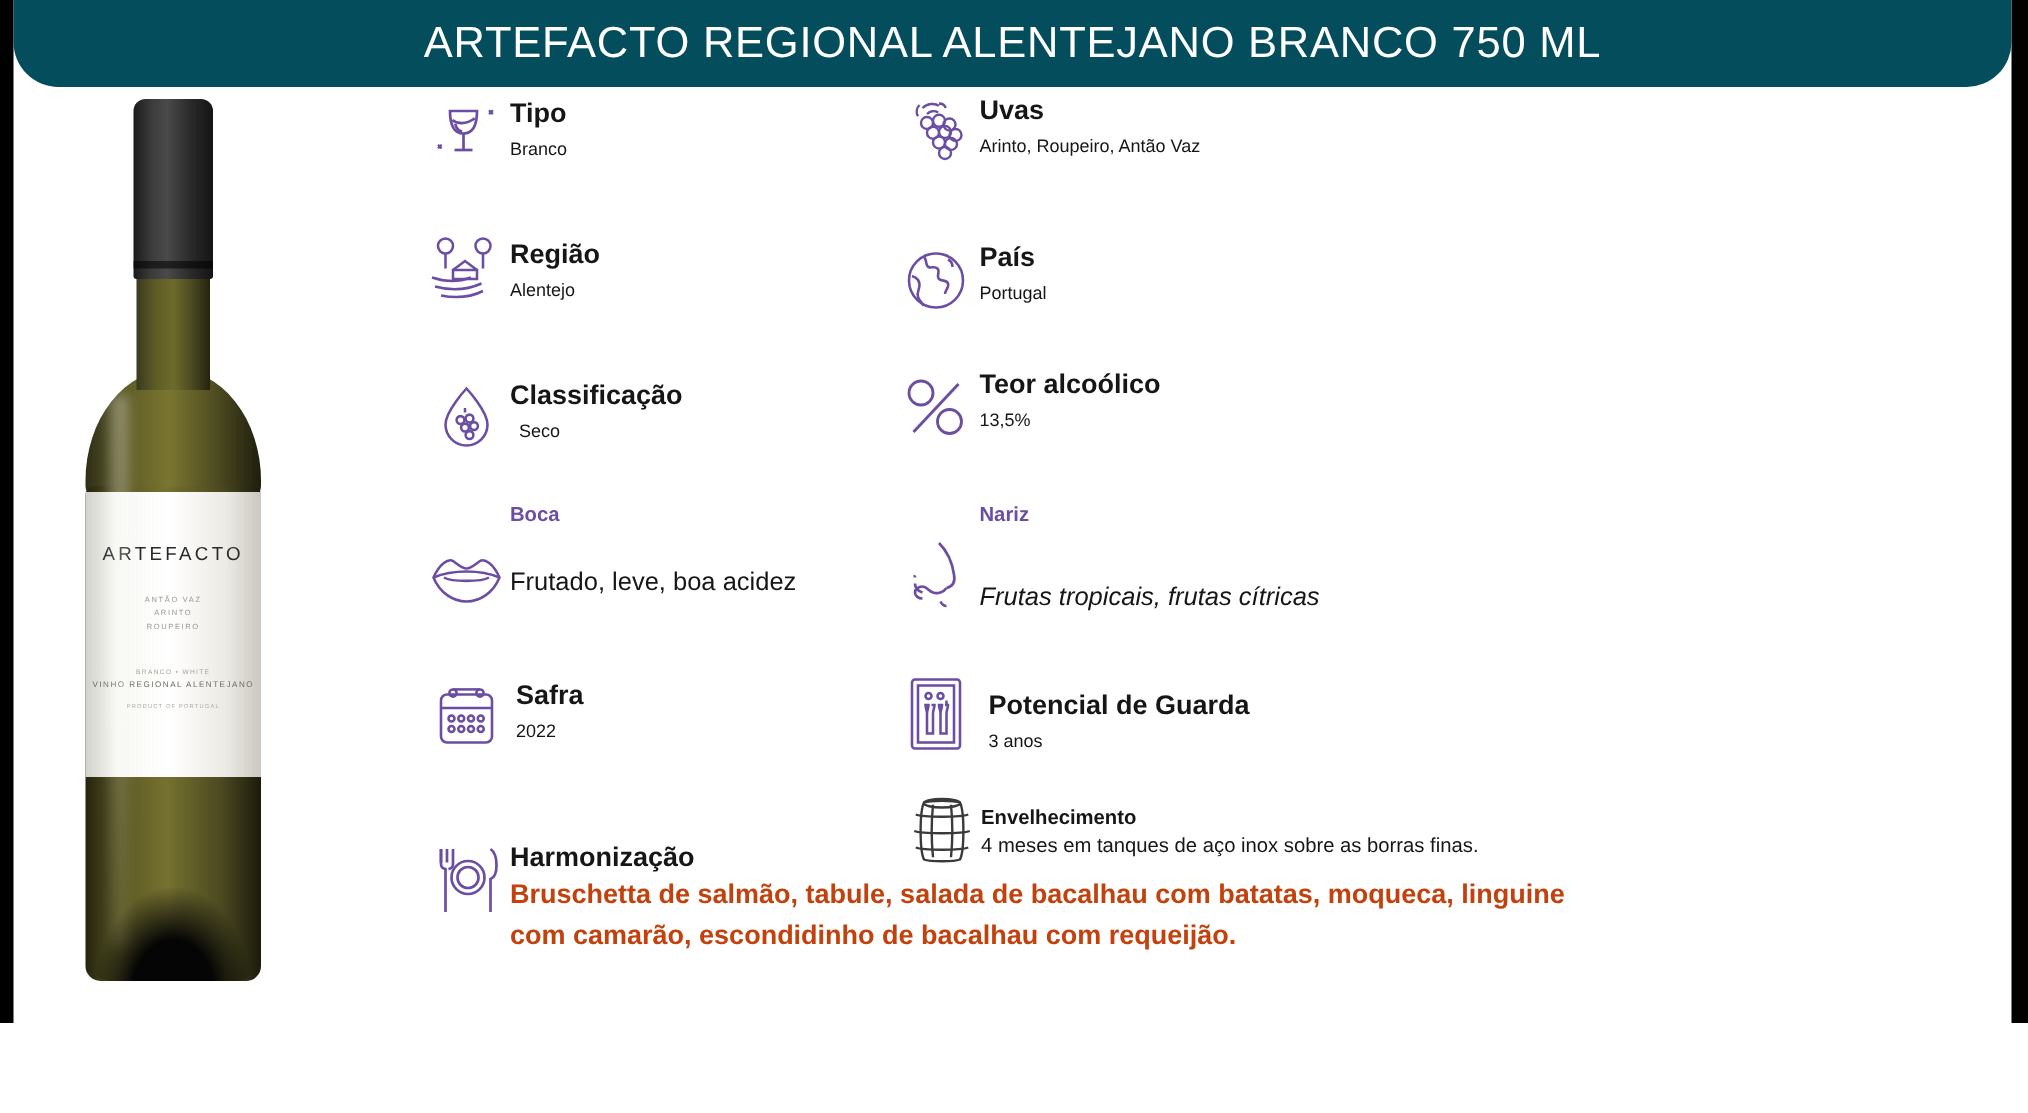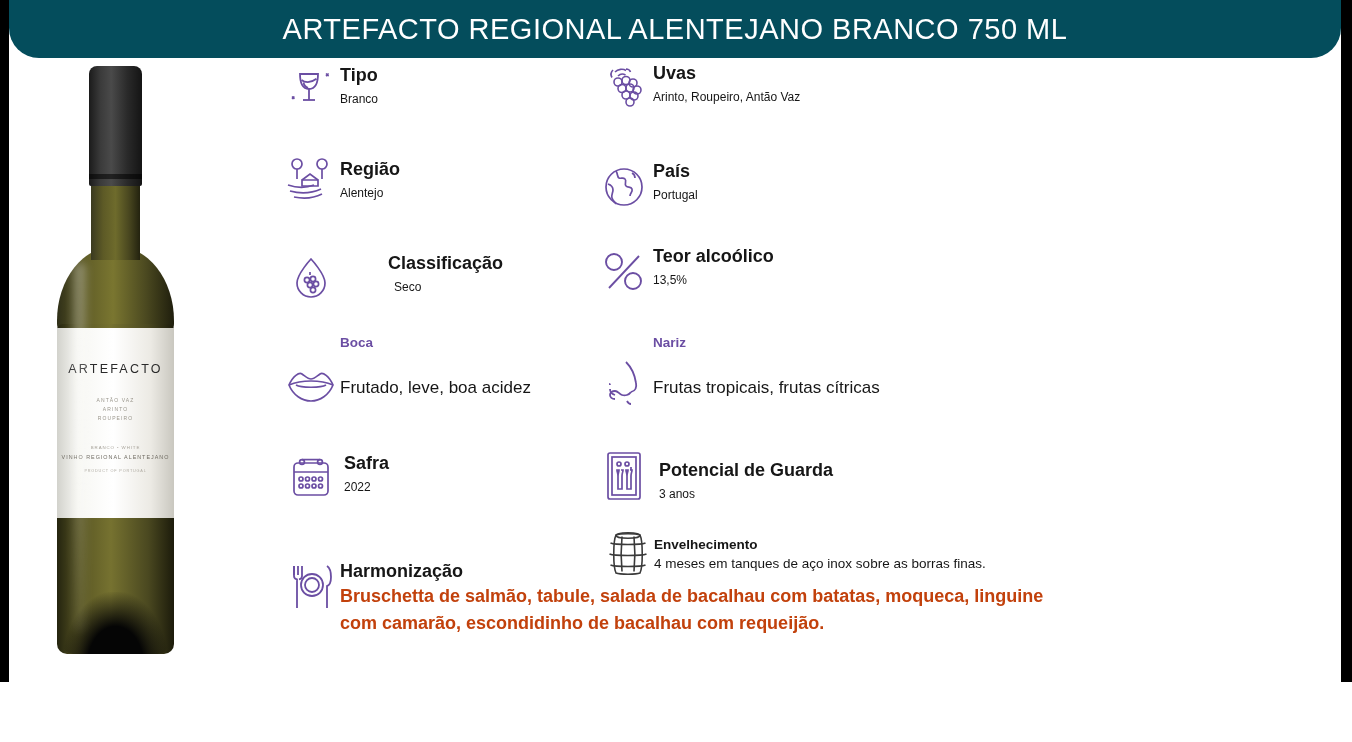--- a/index.html
+++ b/index.html
@@ -191,21 +191,21 @@
           <path d="M9 22c3 1 5 3 5 6s-2 5-1 8 3 4 4 6"></path>
           <path d="M33 11c2 1 3 3 3 5"></path>
         </svg>
       </div>
       <div class="txt">
         <div class="lbl">País</div>
         <div class="val">Portugal</div>
       </div>
     </div>
 
-    <div class="row" style="left:0; top:188px;gap:48px;">
+    <div class="row" style="left:0; top:188px;">
       <div class="ico">
         <svg width="52" height="52" viewBox="0 0 52 52" fill="none" stroke="#6b4ea3" stroke-width="1.7">
           <path d="M26 6C26 6 12 21 12 30a14 14 0 0 0 28 0C40 21 26 6 26 6z"></path>
           <circle cx="22" cy="27" r="2.6"></circle>
             <circle cx="28" cy="26" r="2.6"></circle>
           <circle cx="25" cy="32" r="2.6"></circle>
             <circle cx="31" cy="31" r="2.6"></circle>
           <circle cx="28" cy="37" r="2.6"></circle>
           <path d="M25 22v-3"></path>
         </svg>
@@ -249,21 +249,21 @@
         <svg width="48" height="54" viewBox="0 0 48 54" fill="none" stroke="#6b4ea3" stroke-width="1.8">
           <path d="M26 4c6 6 9 14 10 21 1 5-1 8-5 9"></path>
           <path d="M31 34c-2 3-6 4-9 3-3-1-4-4-7-4s-5 2-5 4 2 4 5 4"></path>
           <path d="M15 37c-3-1-5-3-5-6"></path>
           <path d="M9 26c.6 0 1 .5 1 1"></path>
           <path d="M27 43c1 2 2 3 4 3"></path>
         </svg>
       </div>
       <div class="txt" style="padding-top:0;">
         <div class="lbl-sm">Nariz</div>
-        <div class="val-sense" style="margin-top:24px;">Frutas tropicais, frutas cítricas</div>
+        <div class="val-sense" style="margin-top:34px;font-style:italic;">Frutas tropicais, frutas cítricas</div>
       </div>
     </div>
 
     <div class="row" style="left:0; top:388px;">
       <div class="ico">
         <svg width="50" height="50" viewBox="0 0 50 50" fill="none" stroke="#6b4ea3" stroke-width="1.7">
           <rect x="8" y="9" width="34" height="32" rx="4"></rect>
           <path d="M8 18h34"></path>
           <circle cx="16" cy="8" r="2.4"></circle>
             <circle cx="34" cy="8" r="2.4"></circle>

